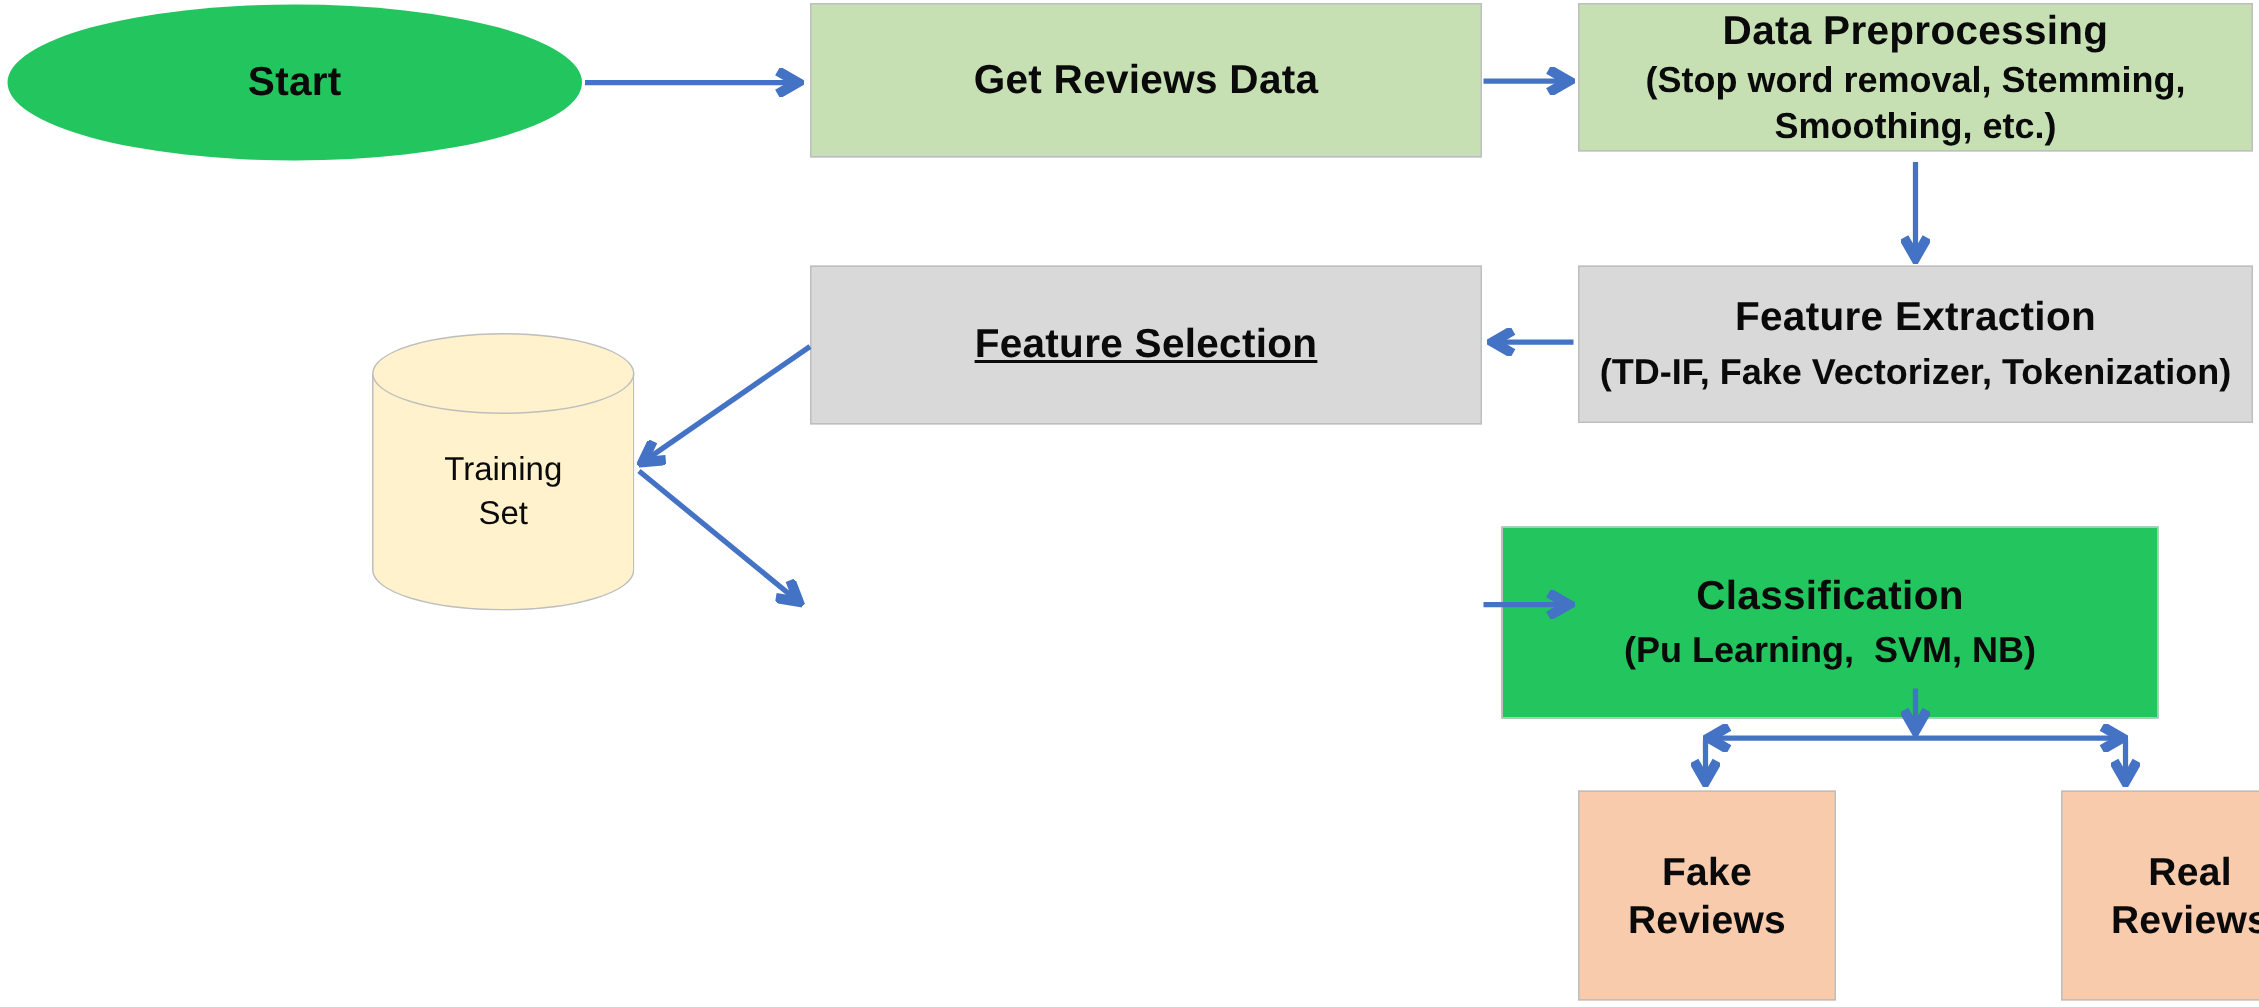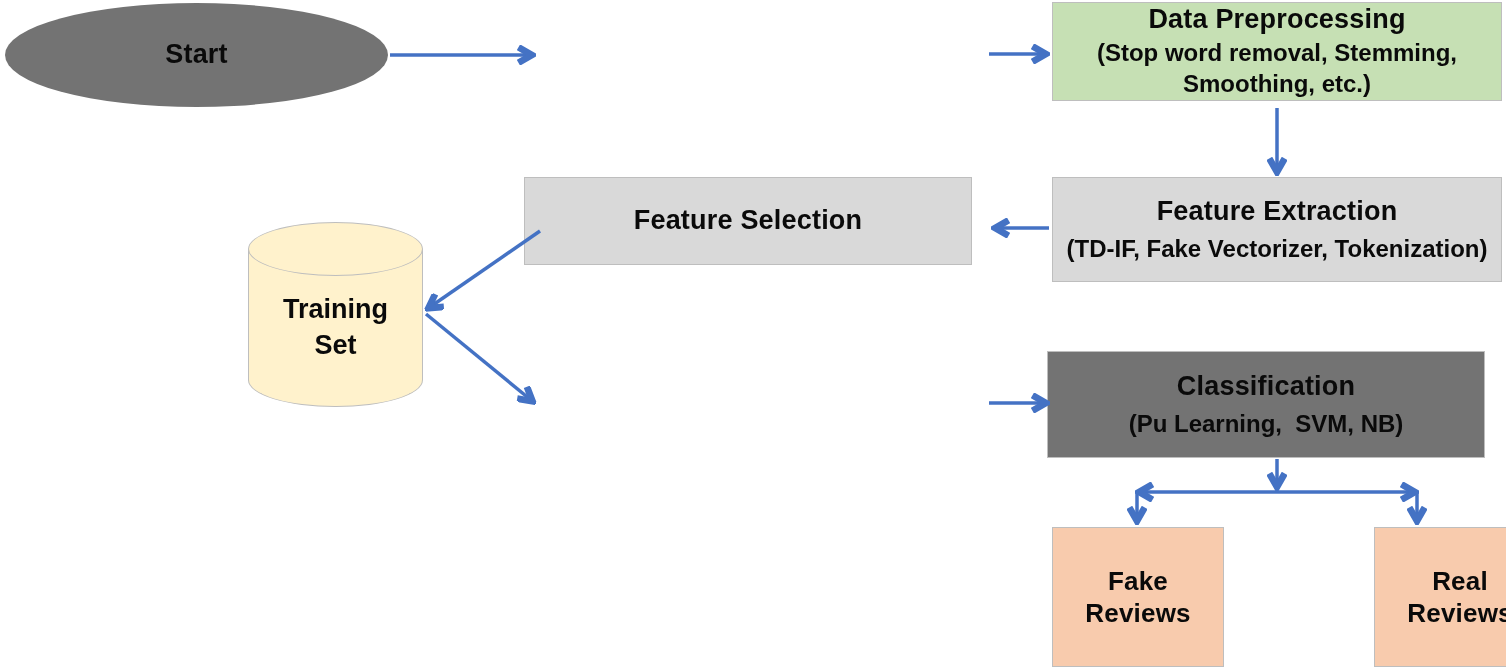--- a/index.html
+++ b/index.html
@@ -17,36 +17,36 @@
     box-sizing: border-box;
     display: flex;
     flex-direction: column;
     align-items: center;
     justify-content: center;
     text-align: center;
     border: 1px solid #bebebe;
   }
   .node .label    { font-size: 27px; font-weight: 600; line-height: 1.25; letter-spacing: 0.2px; }
   .node .subtitle { font-size: 24px; font-weight: 600; line-height: 1.3; white-space: pre-wrap; padding: 0 12px; }
-  .fill-blue  { background: #737373; justify-content: center; }
+  .fill-blue  { background: #22c55e; justify-content: center; }
   .fill-green { background: #C6E0B4; }
   .fill-gray  { background: #D9D9D9; }
   .fill-peach { background: #F8CBAD; }
 
   #start-ellipse {
     left: 5px; top: 3px; width: 383px; height: 104px;
     border-radius: 50%;
     border: none;
   }
   #box-get-reviews        { left: 540px;  top: 2px;   width: 448px; height: 103px; }
-  #box-preprocessing      { left: 1052px; top: 2px;   width: 450px; height: 99px; }
+  #box-preprocessing      { left: 1052px; top: 2px;   width: 450px; height: 99px; justify-content: flex-end; }
   #box-feature-extraction { left: 1052px; top: 177px; width: 450px; height: 105px; gap: 4px; }
-  #box-feature-selection  { left: 524px;  top: 177px; width: 448px; height: 88px; }
+  #box-feature-selection  { left: 540px;  top: 177px; width: 448px; height: 106px; text-decoration: underline; }
   #box-data-labelling     { left: 540px;  top: 352px; width: 448px; height: 105px; }
-  #box-classification     { left: 1047px; top: 351px; width: 438px; height: 107px; gap: 4px; }
+  #box-classification     { left: 1001px; top: 351px; width: 438px; height: 128px; gap: 4px; }
   #box-fake-reviews       { left: 1052px; top: 527px; width: 172px; height: 140px; }
   #box-real-reviews       { left: 1330px; top: 527px; width: 172px; height: 140px; margin-left: 44px; }
   #box-fake-reviews .label, #box-real-reviews .label { font-size: 26px; padding: 0 20px; }
 
   
   #cylinder {
     position: absolute;
     left: 248px; top: 222px; width: 175px; height: 185px;
   }
   .cyl-body {
@@ -64,38 +64,41 @@
   }
   .cyl-top {
     position: absolute;
     left: 0; right: 0; top: 0;
     height: 54px;
     background: #FFF2CC;
     border: 1px solid #bebebe;
     border-radius: 50%;
     box-sizing: border-box;
   }
-  .cyl-label { position: relative; font-size: 27px; font-weight: 700; line-height: 1.3; padding: 0 30px; z-index: 2; }
+  .cyl-label { position: relative; font-size: 22px; font-weight: 400; line-height: 1.3; padding: 0 30px; z-index: 2; }
 
   #connectors {
     position: absolute;
     left: 0; top: 0;
     pointer-events: none;
   }
   #connectors line, #connectors path { stroke: #4472C4; stroke-width: 3.5; fill: none; }
 </style>
 </head>
 <body>
 
 <div id="canvas">
 
   <div class="node fill-blue" id="start-ellipse">
     <div class="label">Start</div>
   </div>
 
+  <div class="node fill-green" id="box-get-reviews">
+    <div class="label">Get Reviews Data</div>
+  </div>
 
   <div class="node fill-green" id="box-preprocessing">
     <div class="label">Data Preprocessing</div>
     <div class="subtitle">(Stop word removal, Stemming, Smoothing, etc.)</div>
   </div>
 
   <div class="node fill-gray" id="box-feature-extraction">
     <div class="label">Feature Extraction</div>
     <div class="subtitle">(TD-IF, Fake Vectorizer, Tokenization)</div>
   </div>

